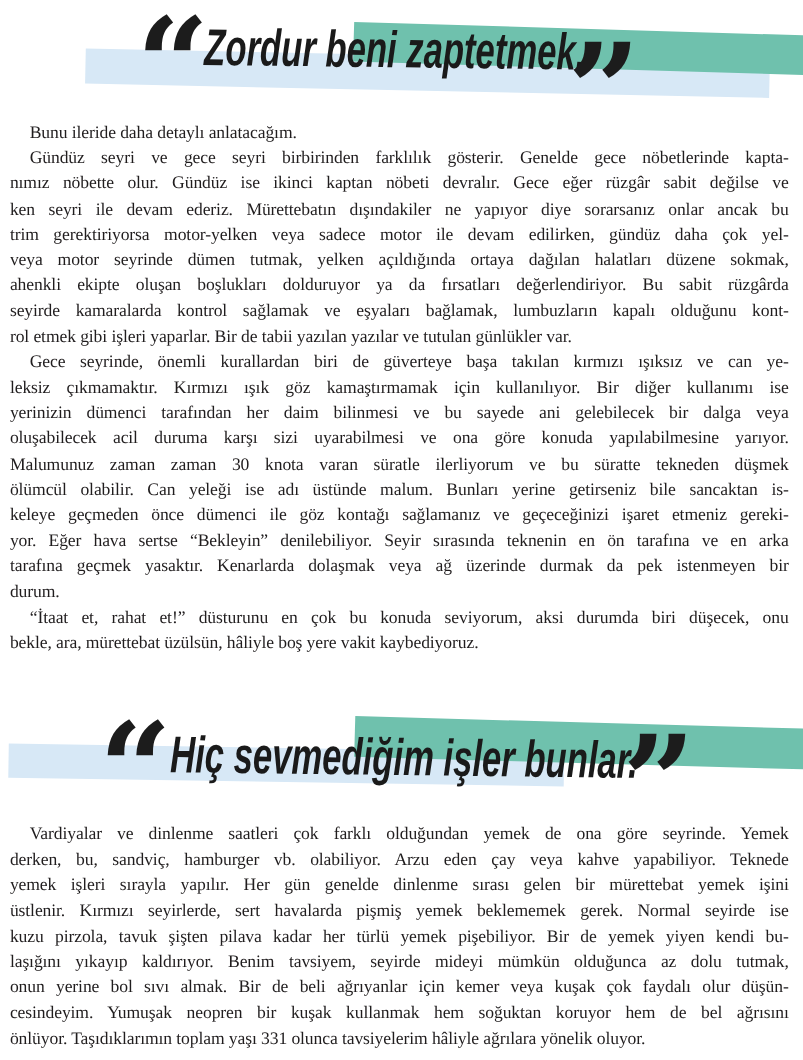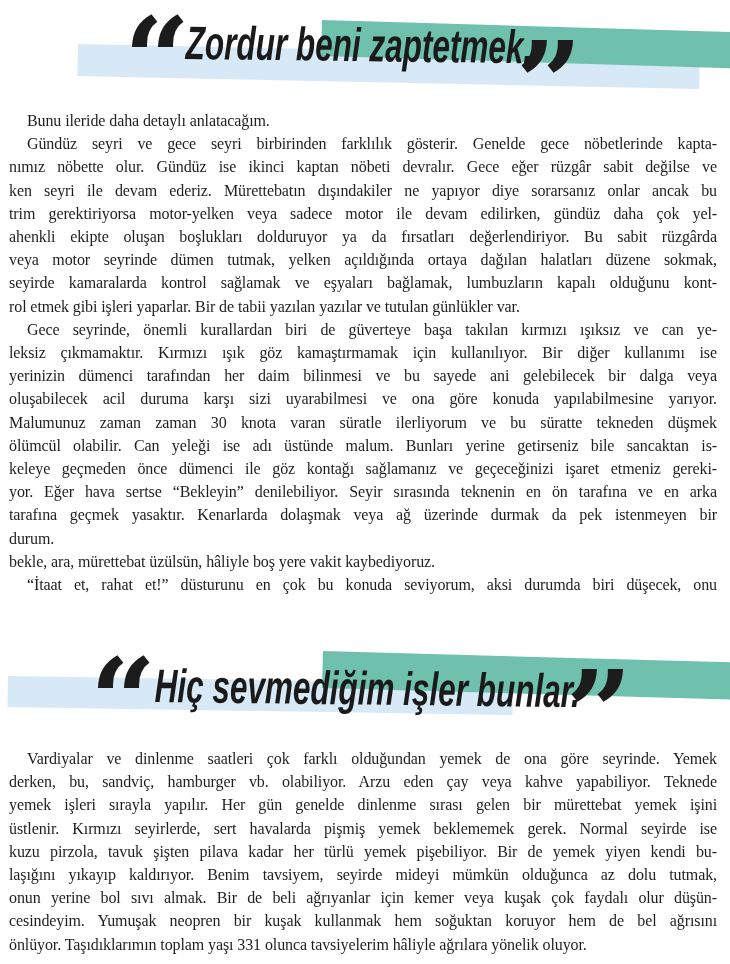--- a/index.html
+++ b/index.html
@@ -69,40 +69,40 @@
 
 <div class="bodyblock" id="body-1">
     <div class="para">
       <div class="line first last">Bunu ileride daha detaylı anlatacağım.</div>
     </div>
     <div class="para">
       <div class="line first">Gündüz seyri ve gece seyri birbirinden farklılık gösterir. Genelde gece nöbetlerinde kapta-</div>
       <div class="line">nımız nöbette olur. Gündüz ise ikinci kaptan nöbeti devralır. Gece eğer rüzgâr sabit değilse ve</div>
       <div class="line">ken seyri ile devam ederiz. Mürettebatın dışındakiler ne yapıyor diye sorarsanız onlar ancak bu</div>
       <div class="line">trim gerektiriyorsa motor-yelken veya sadece motor ile devam edilirken, gündüz daha çok yel-</div>
+      <div class="line">veya motor seyrinde dümen tutmak, yelken açıldığında ortaya dağılan halatları düzene sokmak,</div>
       <div class="line">ahenkli ekipte oluşan boşlukları dolduruyor ya da fırsatları değerlendiriyor. Bu sabit rüzgârda</div>
-      <div class="line">veya motor seyrinde dümen tutmak, yelken açıldığında ortaya dağılan halatları düzene sokmak,</div>
       <div class="line">seyirde kamaralarda kontrol sağlamak ve eşyaları bağlamak, lumbuzların kapalı olduğunu kont-</div>
       <div class="line last">rol etmek gibi işleri yaparlar. Bir de tabii yazılan yazılar ve tutulan günlükler var.</div>
     </div>
     <div class="para">
       <div class="line first">Gece seyrinde, önemli kurallardan biri de güverteye başa takılan kırmızı ışıksız ve can ye-</div>
       <div class="line">leksiz çıkmamaktır. Kırmızı ışık göz kamaştırmamak için kullanılıyor. Bir diğer kullanımı ise</div>
       <div class="line">yerinizin dümenci tarafından her daim bilinmesi ve bu sayede ani gelebilecek bir dalga veya</div>
       <div class="line">oluşabilecek acil duruma karşı sizi uyarabilmesi ve ona göre konuda yapılabilmesine yarıyor.</div>
       <div class="line">Malumunuz zaman zaman 30 knota varan süratle ilerliyorum ve bu süratte tekneden düşmek</div>
       <div class="line">ölümcül olabilir. Can yeleği ise adı üstünde malum. Bunları yerine getirseniz bile sancaktan is-</div>
       <div class="line">keleye geçmeden önce dümenci ile göz kontağı sağlamanız ve geçeceğinizi işaret etmeniz gereki-</div>
       <div class="line">yor. Eğer hava sertse “Bekleyin” denilebiliyor. Seyir sırasında teknenin en ön tarafına ve en arka</div>
       <div class="line">tarafına geçmek yasaktır. Kenarlarda dolaşmak veya ağ üzerinde durmak da pek istenmeyen bir</div>
       <div class="line last">durum.</div>
     </div>
     <div class="para">
+      <div class="line first">“İtaat et, rahat et!” düsturunu en çok bu konuda seviyorum, aksi durumda biri düşecek, onu</div>
       <div class="line last">bekle, ara, mürettebat üzülsün, hâliyle boş yere vakit kaybediyoruz.</div>
-      <div class="line first">“İtaat et, rahat et!” düsturunu en çok bu konuda seviyorum, aksi durumda biri düşecek, onu</div>
     </div>
   </div>
 
 <div class="heading" id="heading-2">
   <div class="band teal" id="teal-2"></div>
   <div class="band blue" id="blue-2"></div>
   <span class="quote" id="openq-2">“</span>
   <span class="htext" id="htext-2">Hiç sevmediğim işler bunlar.</span>
   <span class="quote" id="closeq-2">”</span>
 </div>

